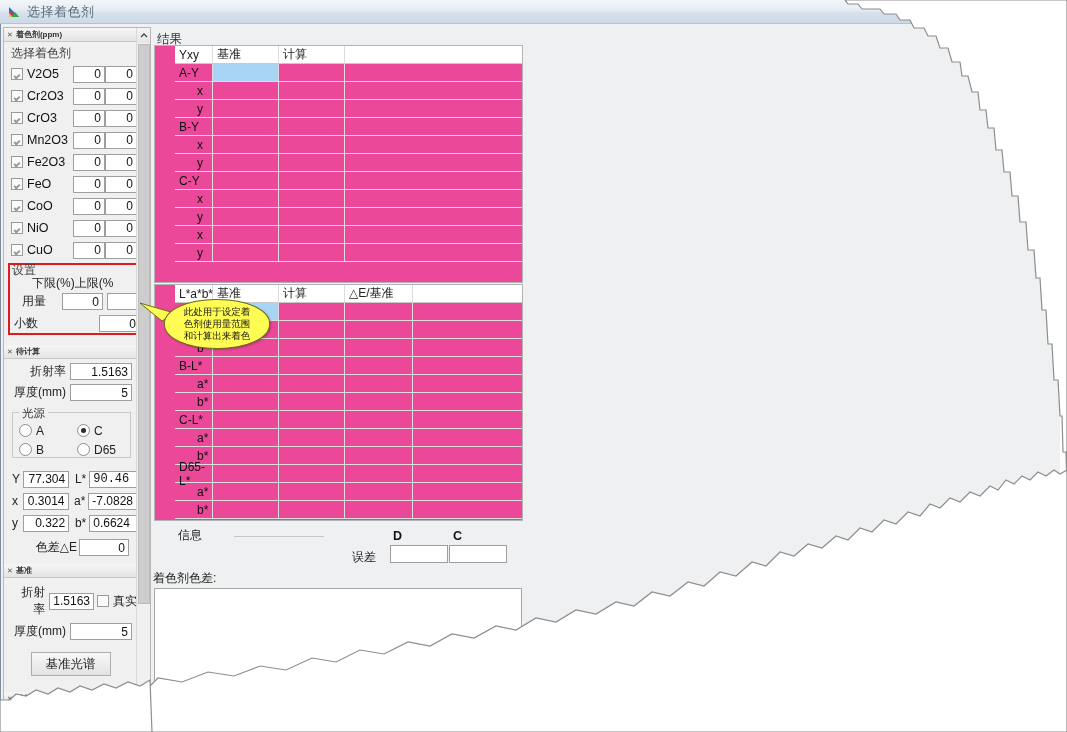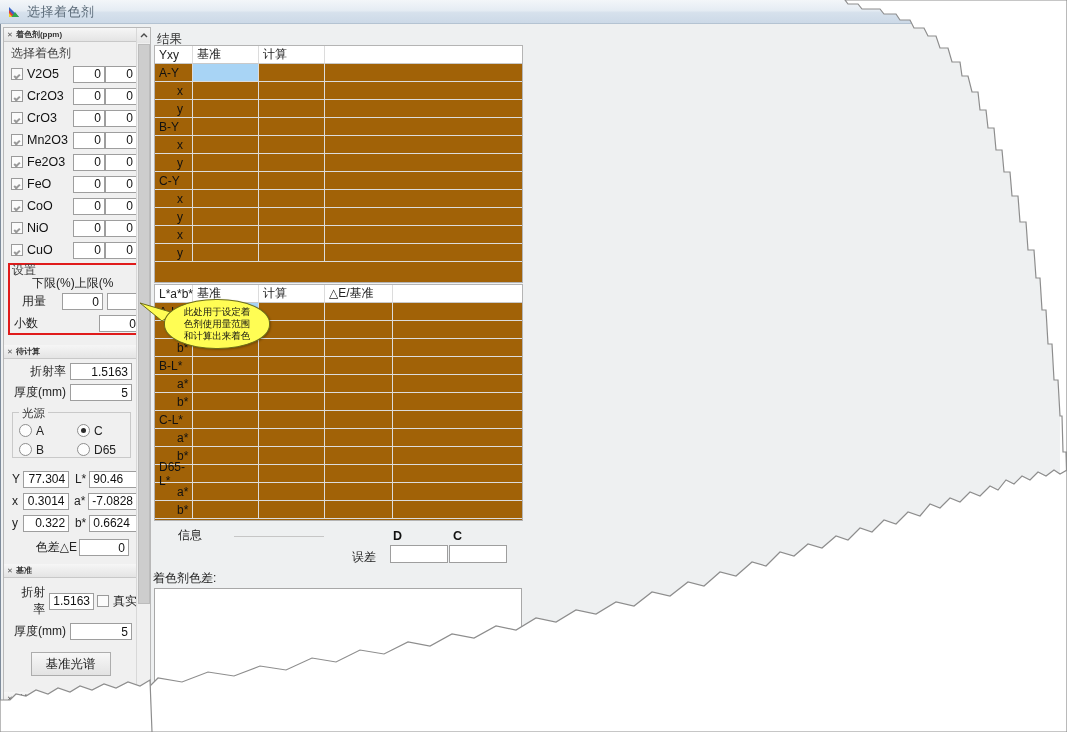--- a/index.html
+++ b/index.html
@@ -114,22 +114,23 @@
     display:flex;align-items:center;justify-content:center;
     font-size:8px;color:#4a4a4a;box-sizing:border-box;
   }
   #left-scroll-thumb{
     position:absolute;left:1px;top:16px;width:12px;height:560px;
     background:#cdcdcd;border:1px solid #bcbcbc;box-sizing:border-box;
   }
   
   #results-label{position:absolute;left:157px;top:31px;font-size:12.5px;color:#333;}
   .grid{
-    position:absolute;background:#a16207;border:1px solid #b4b4b4;box-sizing:border-box;
+    position:absolute;background:#ec4899;border:1px solid #b4b4b4;box-sizing:border-box;
     overflow:hidden;
+    padding-left:20px;
   }
   .grid-row{display:flex;height:18px;box-sizing:border-box;}
   .grid-row.hdr{height:18px;background:#f5f5f5;}
   .gc{
     box-sizing:border-box;border-right:1px solid #dcdcdc;border-bottom:1px solid #dcdcdc;
     font-size:12px;color:#111;display:flex;align-items:center;padding:0 4px;
     background:transparent;
   }
   .gc.hdrc{font-size:12px;color:#222;background:#fff;border-bottom:1px solid #c9c9c9;}
   .gc.rowhead{justify-content:flex-start;}
@@ -313,21 +314,21 @@
             </div>
           </div>
         </div>
       </div>
 
       <div id="measure-rows" style="margin-top:10px;">
           <div style="display: flex; align-items: center; padding-left: 8px; height: 22px;">
             <span class="lbl" style="width:12px;">Y</span>
             <span class="num-input" style="width:48px;">77.304</span>
             <span class="lbl" style="width:18px;text-align:right;padding-right:3px;">L*</span>
-            <span class="num-input" style="width:50px;text-align:center;justify-content:flex-start;">90.46</span>
+            <span class="num-input" style="width:50px;text-align:center;justify-content:flex-start;font-family:Liberation Mono, monospace;">90.46</span>
           </div>
           <div style="display: flex; align-items: center; padding-left: 8px; height: 22px;">
             <span class="lbl" style="width:12px;">x</span>
             <span class="num-input" style="width:48px;">0.3014</span>
             <span class="lbl" style="width:18px;text-align:right;padding-right:3px;">a*</span>
             <span class="num-input" style="width:50px;text-align:left;justify-content:flex-start;">-7.0828</span>
           </div>
           <div style="display: flex; align-items: center; padding-left: 8px; height: 22px;">
             <span class="lbl" style="width:12px;">y</span>
             <span class="num-input" style="width:48px;">0.322</span>

